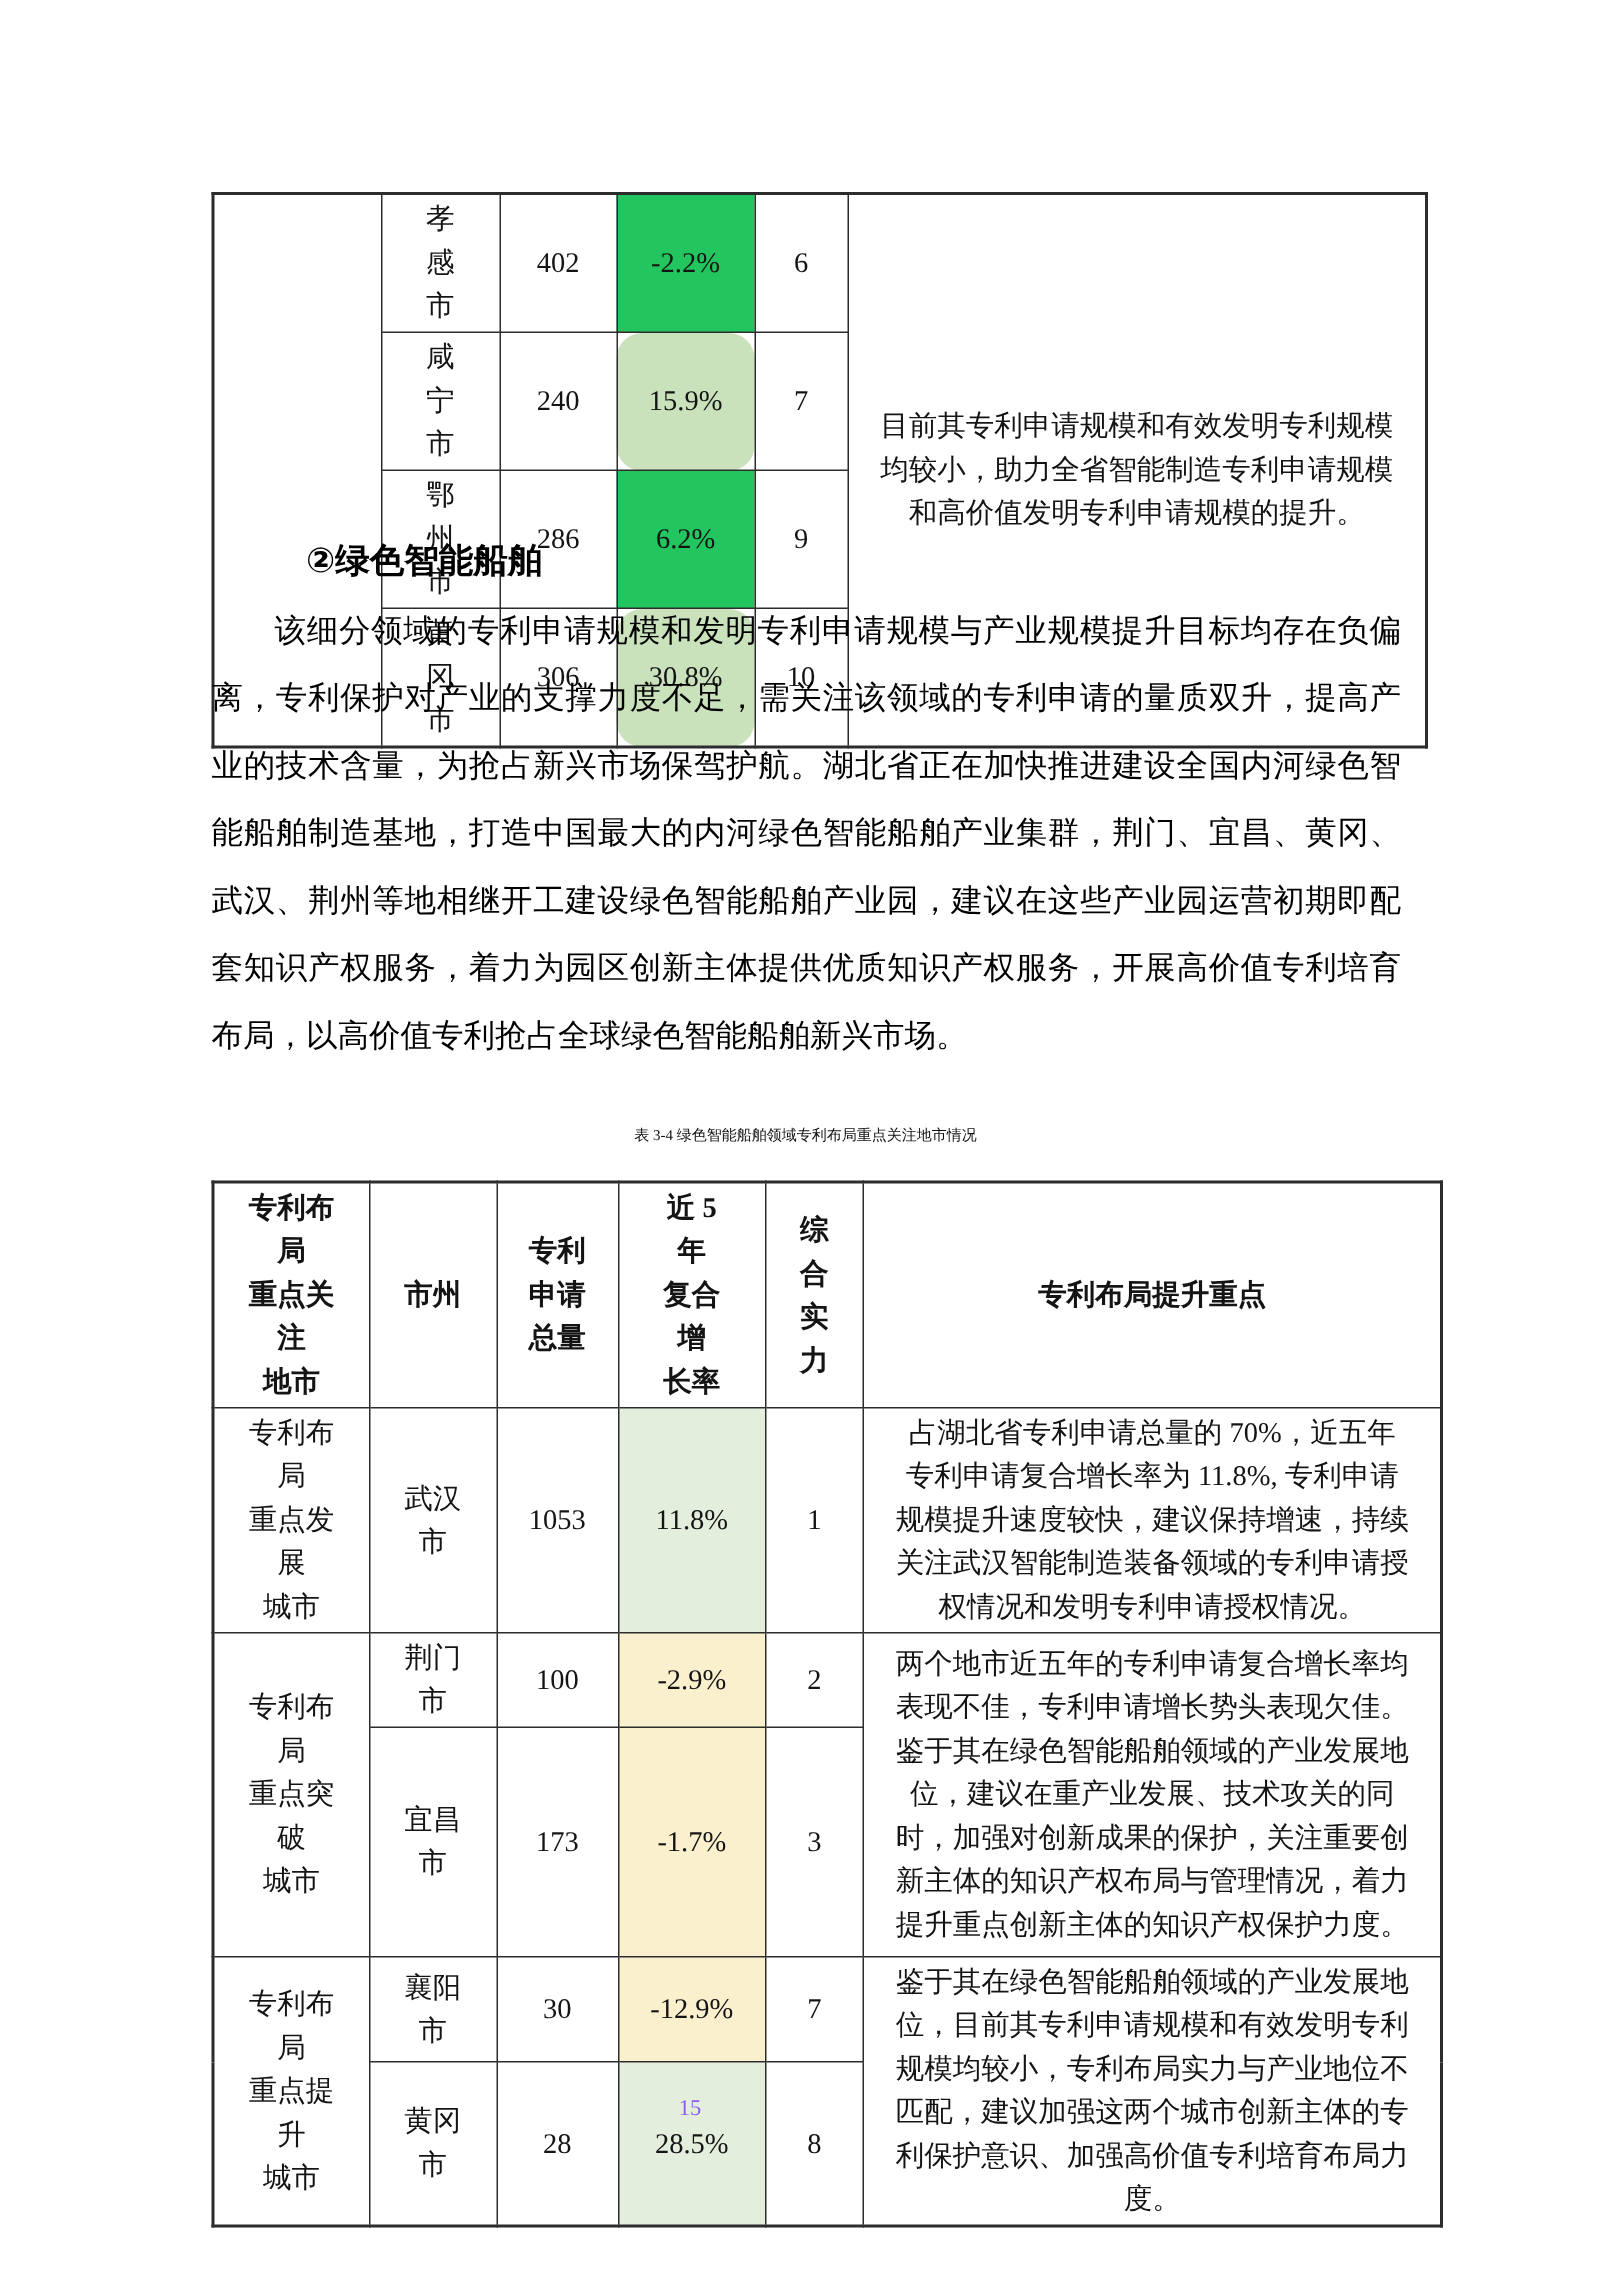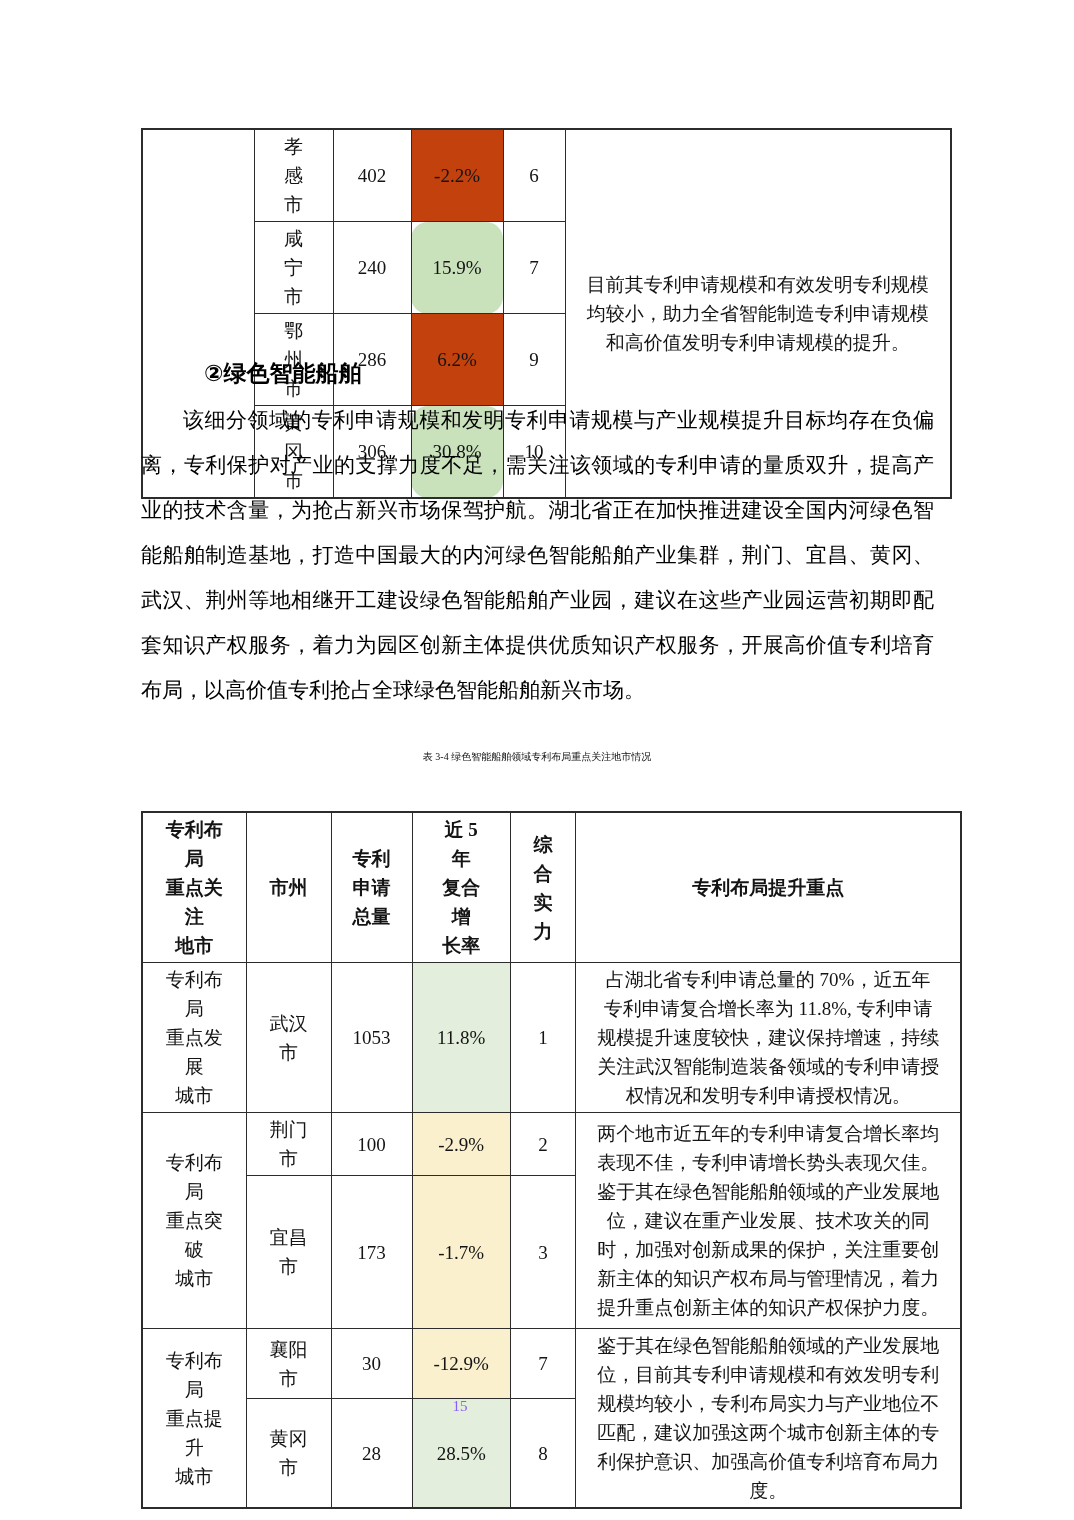--- a/index.html
+++ b/index.html
@@ -25,42 +25,42 @@
   table.tbl th{font-weight:bold;}
   .pre{white-space:pre-line;}
   .note{
     text-align:justify;vertical-align:top;
     padding:6px 10px;line-height:29px;font-size:18.5px;
   }
   .note-top{line-height:33px;font-size:19px;}
   .glabel{font-weight:bold;}
 
   
-  .bg-orange{background:#c2410c;}
+  .bg-orange{background:#22c55e;}
   .bg-green{background:#C9E2BC;border-radius:17px;}
   .bg-lightgreen{background:#E3EEDC;}
   .bg-lightyellow{background:#FAF0CE;}
 
   
   .top-table{position:absolute;left:141px;top:128px;}
   .section-heading{
     position:absolute;left:204px;top:358px;margin:0;
     font-family:"Liberation Sans","DejaVu Sans",sans-serif;
     font-size:23px;font-weight:bold;color:#000;
   }
   .body-paragraph{
     position:absolute;left:141px;top:398px;width:793px;margin:0;
     font-size:21px;line-height:45px;text-align:justify;text-indent:2em;
     color:#000000;
   }
   .table-caption{
     position:absolute;left:0;top:750px;width:1074px;margin:0;
     text-align:center;font-size:10px;color:#111;
   }
-  .main-table{position:absolute;left:141px;top:787px;margin-top:24px;}
+  .main-table{position:absolute;left:141px;top:787px;}
   .page-number{
     position:absolute;left:0;top:1398px;width:920px;
     text-align:center;font-size:15px;color:#8b5cf6;
   }
 </style>
 </head>
 <body>
 
 <div class="page">
 

